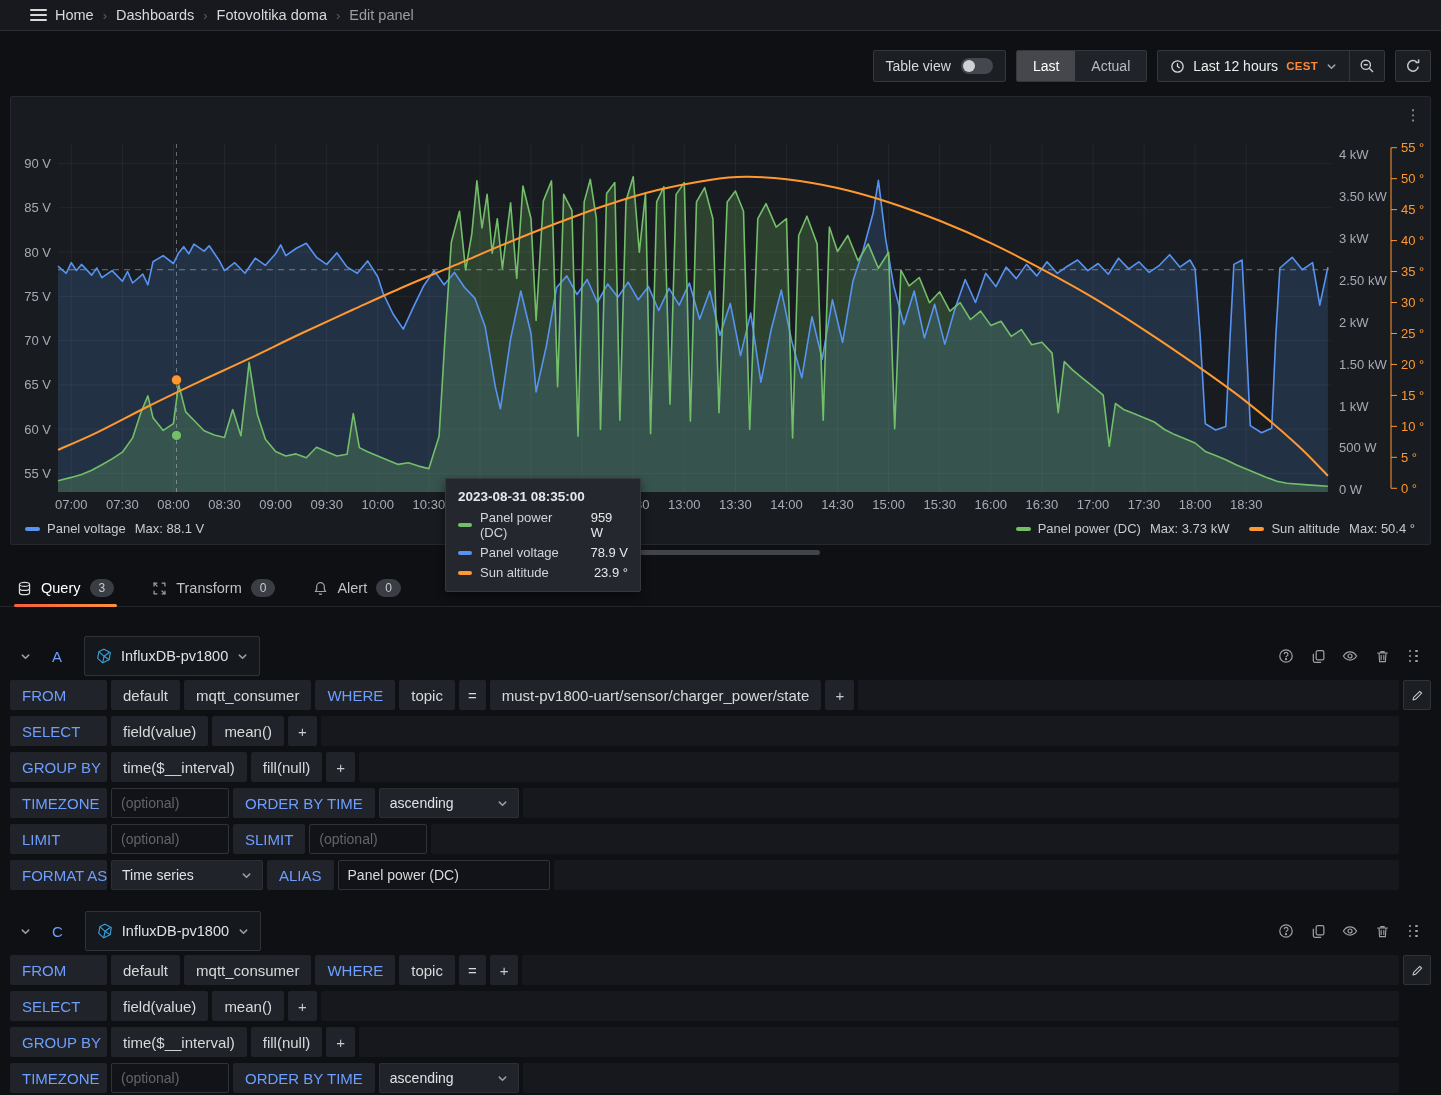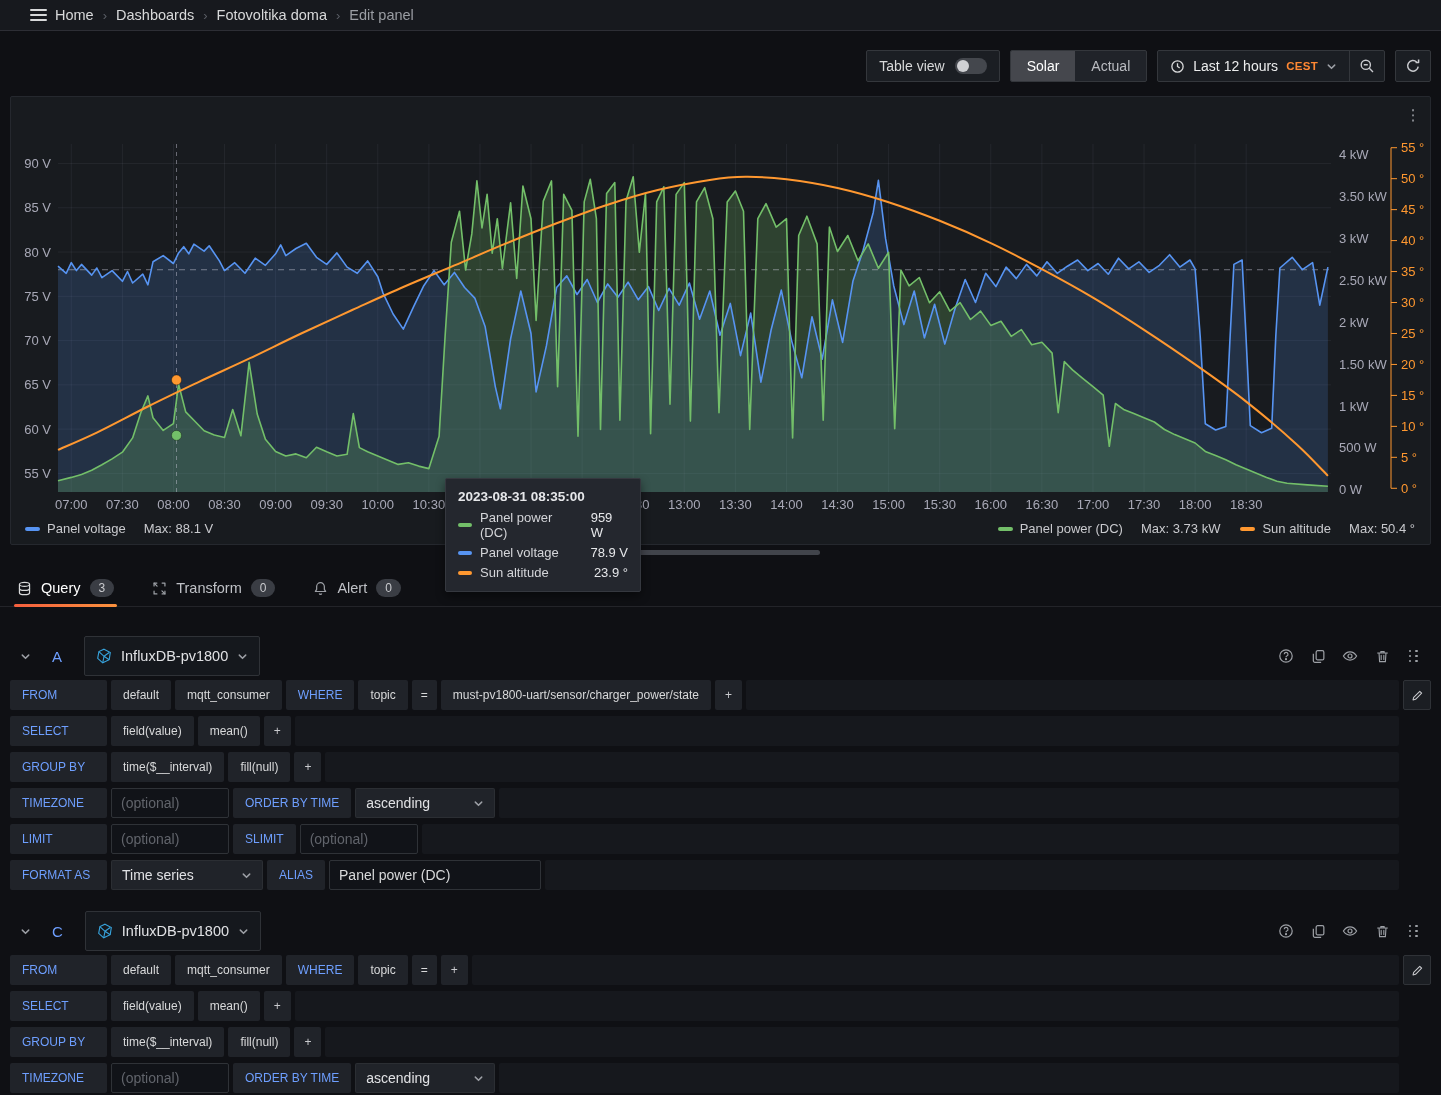--- a/index.html
+++ b/index.html
@@ -34,21 +34,21 @@
 .panel{margin:14px 10px 0;height:449px;background:#181b1f;border:1px solid #25282e;border-radius:2px;position:relative}
 .panel-header{height:38px;display:flex;align-items:center;padding:0 12px;font-size:14.5px;font-weight:500;color:#d8d9da}
 .kebab{position:absolute;right:4px;top:5px;width:26px;height:26px;background:none;border:none;color:#9da0a6;font-size:15px;cursor:pointer;border-radius:2px}
 .chart-svg{position:absolute;left:0;top:38px}
 svg text{font-family:"Liberation Sans",sans-serif}
 
 .legend{position:absolute;left:14px;right:15px;top:424px;display:flex;align-items:center;font-size:13px;color:#c9cace}
 .legend-right{margin-left:auto;display:flex;gap:20px}
 .lg-item{display:flex;align-items:center;gap:7px;cursor:pointer}
 .lg-mark{width:15px;height:4px;border-radius:2px;display:inline-block}
-.lg-max{margin-left:11px}
+.lg-max{margin-left:2px}
 
 .scroll-thumb{position:absolute;left:637px;top:550px;width:183px;height:5px;background:#41444b;border-radius:3px;cursor:pointer}
 
 .tabs{margin-top:25px;padding:0 14px;display:flex;gap:32px;border-bottom:1px solid rgba(204,204,220,.11);height:37px;align-items:center}
 .tab{display:flex;align-items:center;gap:9px;position:relative;font-size:14.5px;color:#bfc1c6;height:100%;padding:0 3px;cursor:pointer}
 .tab .ticon{color:#9da0a6;display:flex}
 .tab.active{color:#fff}
 .tab.active .ticon{color:#d8d9da}
 .tab.active::after{content:"";position:absolute;left:0;right:0;bottom:-1px;height:3px;border-radius:2px;background:linear-gradient(90deg,#f55f3e,#fb923e)}
 .badge{background:#3a3d44;color:#c9cace;border-radius:10px;padding:2px 9px;font-size:12px;line-height:14px}
@@ -58,21 +58,21 @@
 .q-head{height:34px;display:flex;align-items:center;margin-bottom:7px}
 .q-collapse{width:30px;height:28px;display:flex;align-items:center;justify-content:center;background:none;border:none;color:#9da0a6;cursor:pointer}
 .q-ref{color:#6e9fff;font-weight:500;font-size:15px;margin:0 22px 0 12px}
 .q-ds{height:40px;display:flex;align-items:center;gap:9px;background:#15181d;border:1px solid #2f3237;border-radius:2px;padding:0 11px;font-size:14.5px;color:#e0e1e4;cursor:pointer}
 .q-ds .chev{color:#9da0a6;display:flex}
 .q-actions{margin-left:auto;display:flex;gap:6px;margin-right:4px}
 .q-icon-btn{width:26px;height:26px;display:flex;align-items:center;justify-content:center;color:#9da0a6;background:none;border:none;cursor:pointer;border-radius:2px}
 .dots6{display:grid;grid-template-columns:4px 4px;grid-gap:2.5px}
 .dots6 i{width:2.6px;height:2.6px;border-radius:50%;background:#9da0a6}
 .q-rowline{display:flex;gap:4px;height:30px;margin-bottom:6px}
-.q-cell{background:#202329;border-radius:2px;display:flex;align-items:center;padding:0 12px;font-size:12px;color:#d8d9da;white-space:nowrap;cursor:pointer}
+.q-cell{background:#202329;border-radius:2px;display:flex;align-items:center;padding:0 12px;font-size:15px;color:#d8d9da;white-space:nowrap;cursor:pointer}
 .q-key{color:#6e9fff;width:97px;font-weight:500;cursor:default}
 .q-key2{color:#6e9fff;font-weight:500;cursor:default}
 .q-plus{padding:0 10px;color:#c9cace}
 .q-op{padding:0 9px}
 .q-fill{flex:1;background:#16181d;border-radius:2px}
 .q-inputbox{background:#111318;border:1px solid #2f3237;border-radius:2px;display:flex;align-items:center;padding:0 9px}
 .q-inputbox input{background:none;border:none;outline:none;color:#d8d9da;font-family:"Liberation Sans",sans-serif;font-size:14px;width:100%}
 .q-inputbox input::placeholder{color:#61646b}
 .q-selectbox{background:#202329;border:1px solid rgba(255,255,255,.05);border-radius:2px;display:flex;align-items:center;justify-content:space-between;padding:0 10px;font-size:14px;color:#e0e1e4;cursor:pointer}
 .q-selectbox .chev{color:#9da0a6;display:flex}
@@ -107,21 +107,21 @@
 </header>
 
 <div class="toolbar">
   <div class="tb tableview">
     <span>Table view</span>
     <span class="switch">
         <span class="knob"></span>
       </span>
   </div>
   <div class="tb seggroup">
-    <span class="seg active">Solar</span>
+    <span class="seg active">Last</span>
     <span class="seg">Actual</span>
   </div>
   <div class="tb timegroup">
     <div class="timepicker">
       <svg class="icon" width="15" height="15" viewBox="0 0 16 16" fill="none" stroke="#d8d9da" stroke-width="1.4">
           <circle cx="8" cy="8" r="6"></circle>
           <path d="M8 4.6V8l2.3 1.5"></path>
         </svg>
       <span class="label">Last 12 hours</span>
       <span class="tz">CEST</span>

